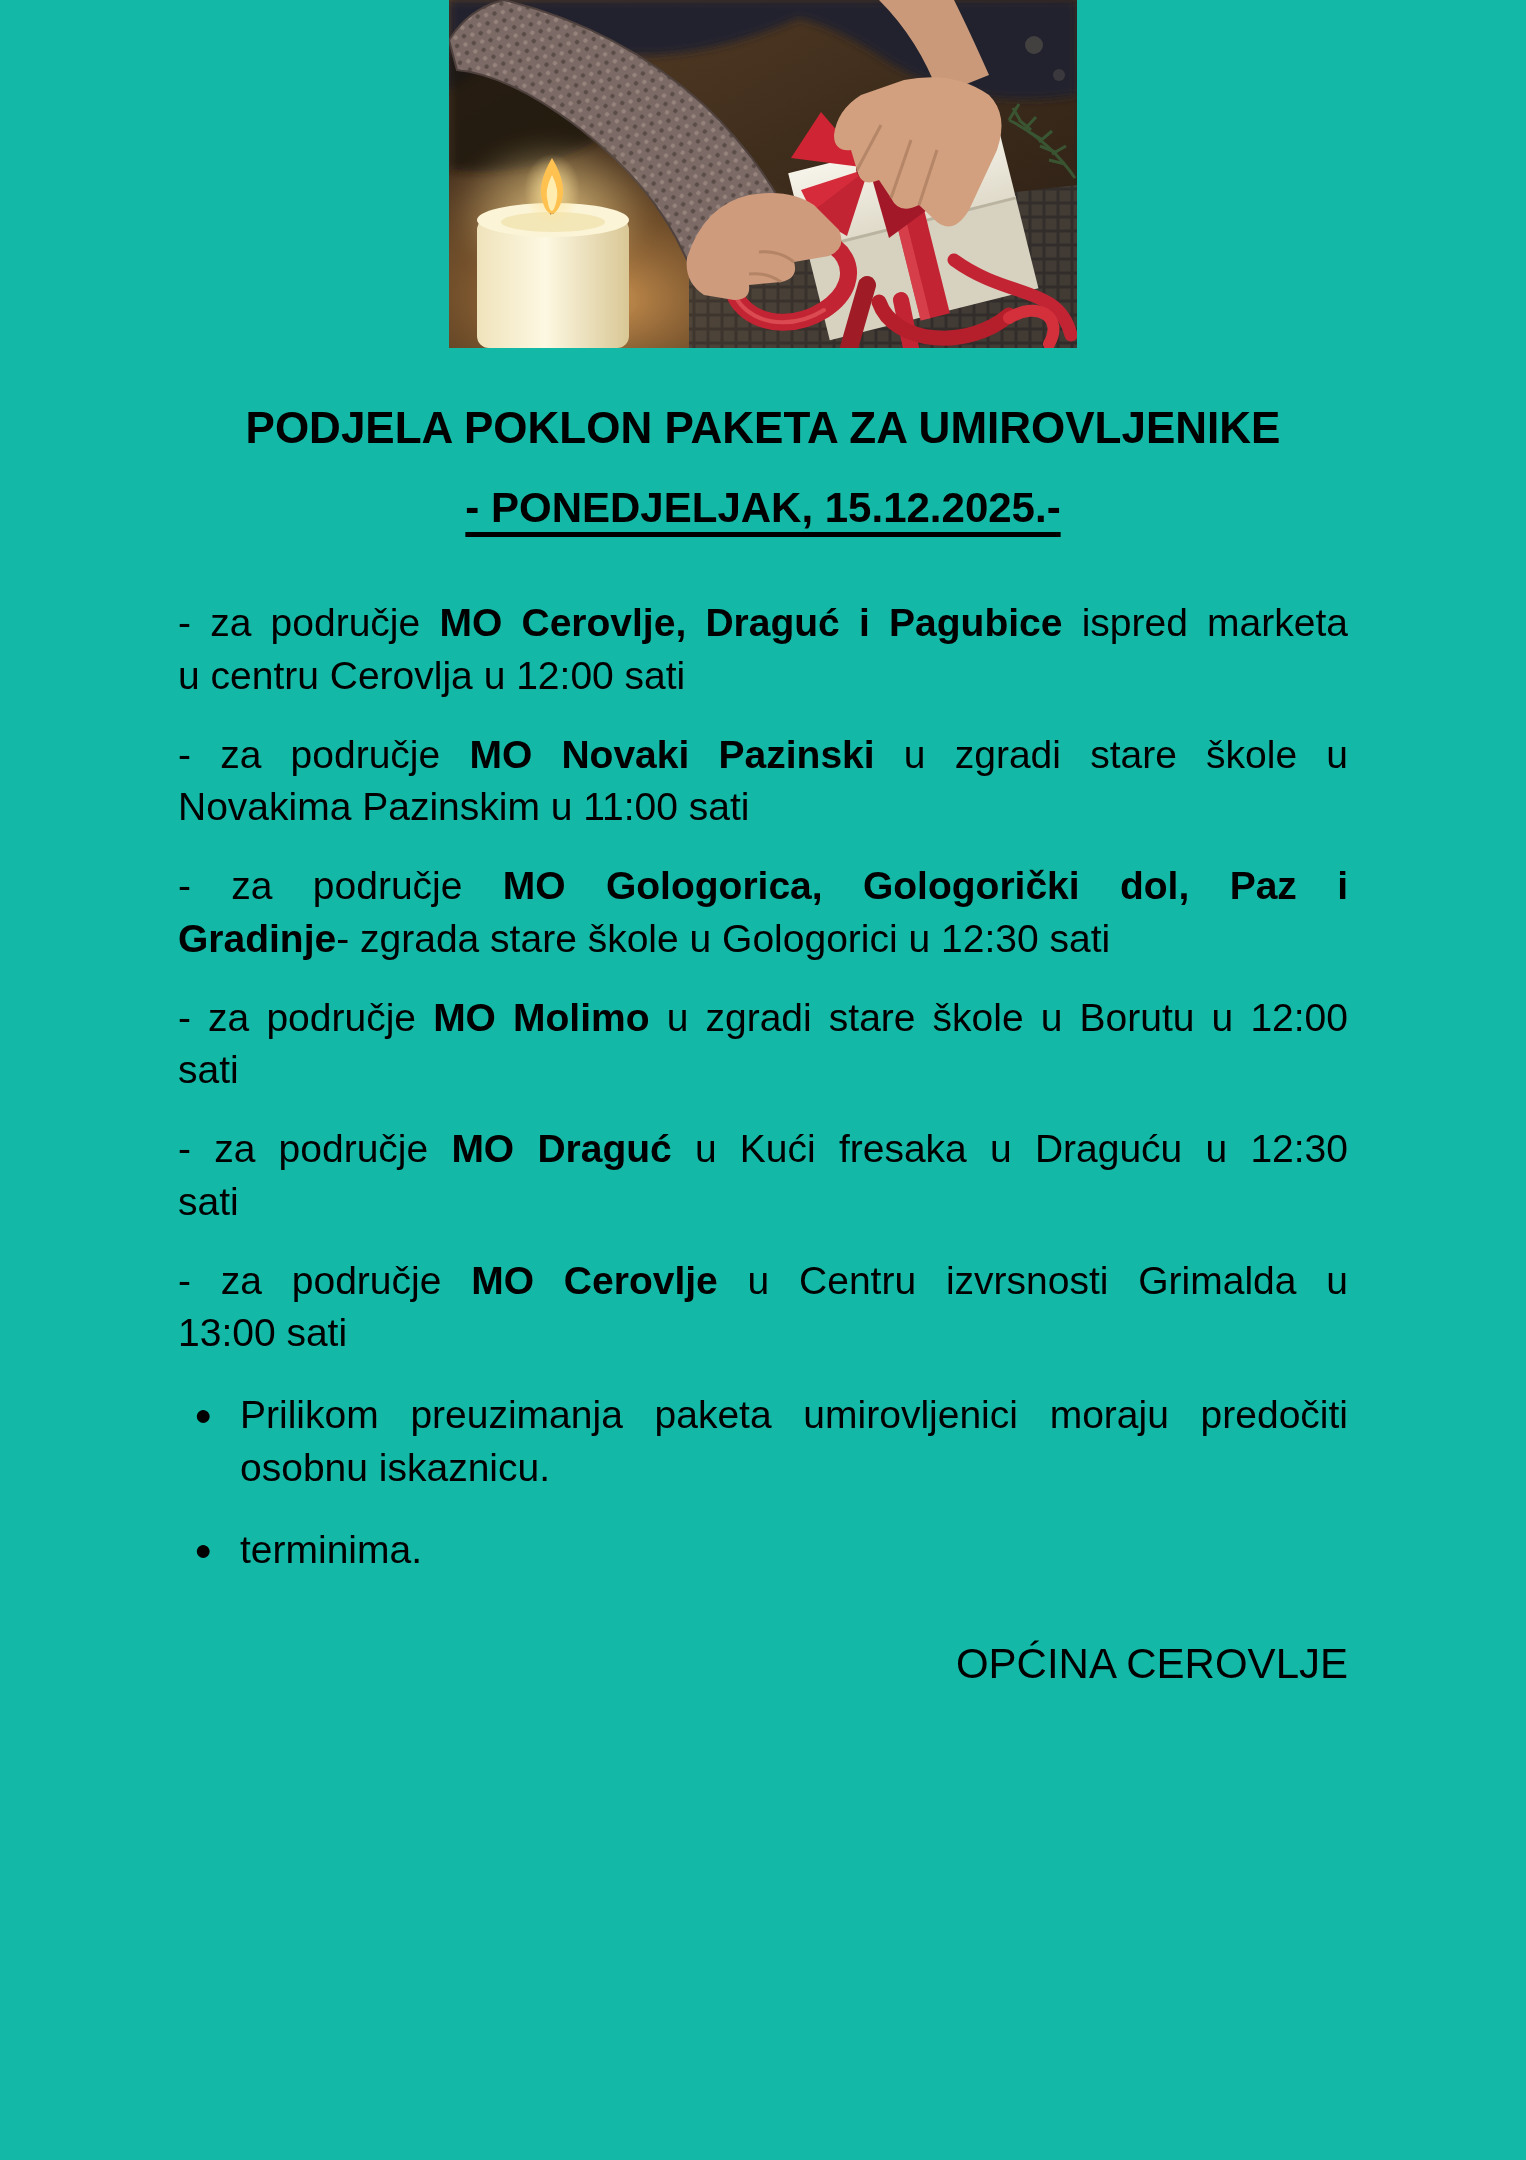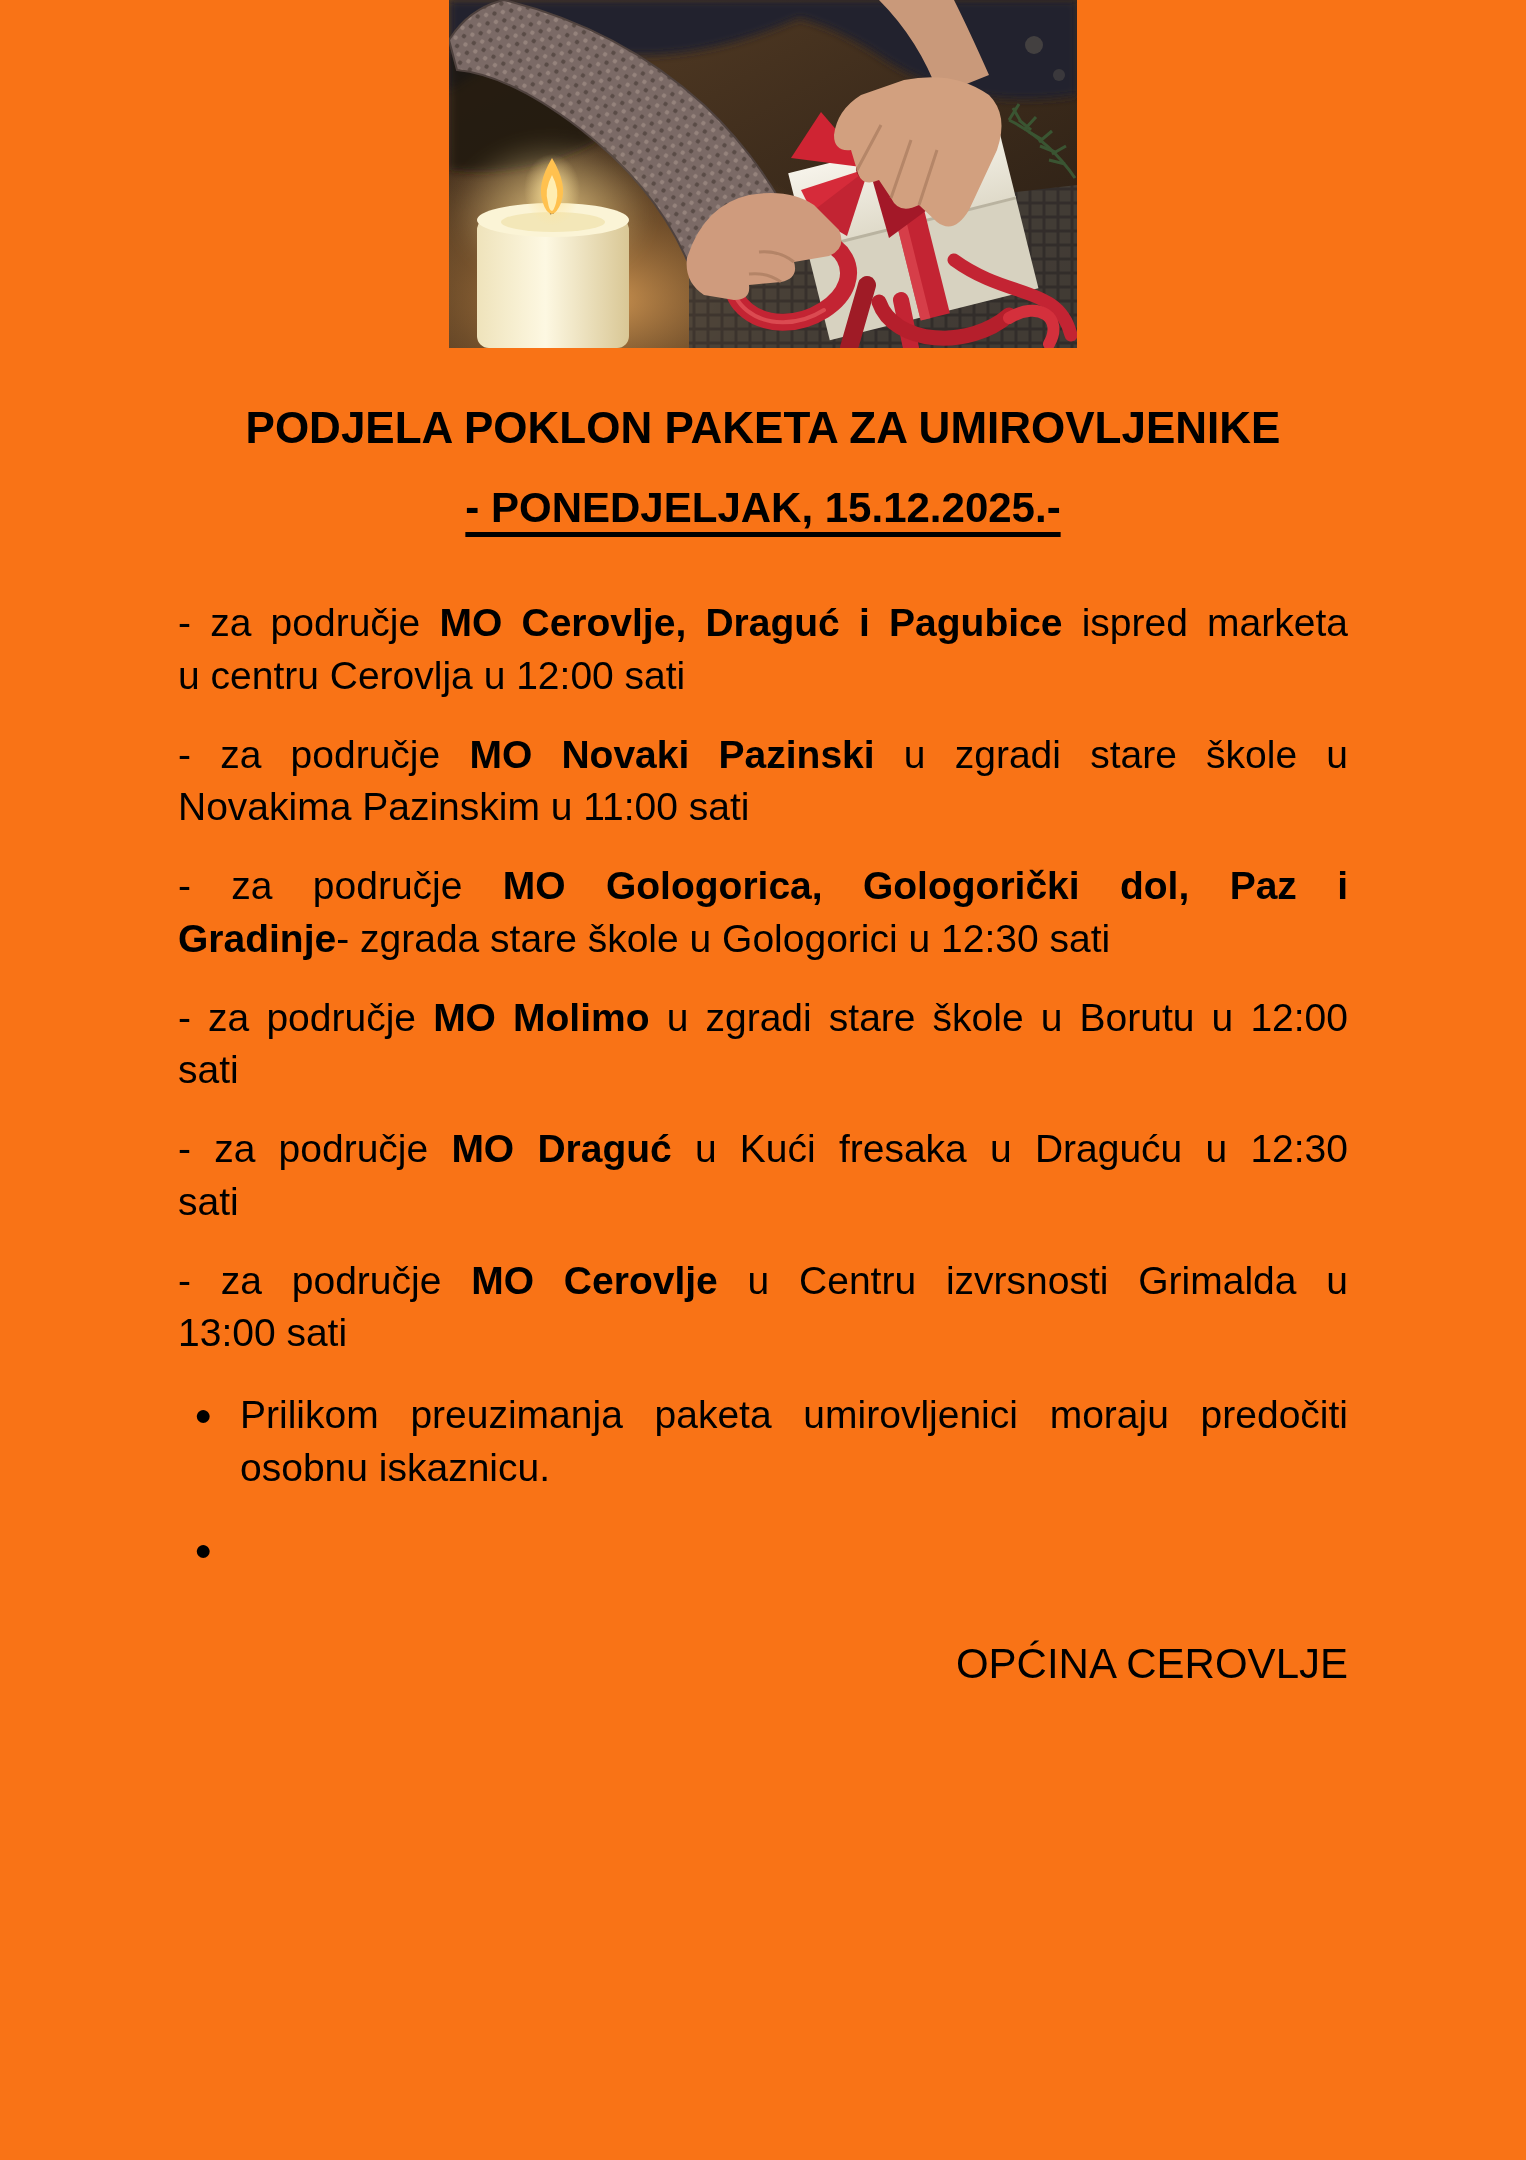--- a/index.html
+++ b/index.html
@@ -1,21 +1,21 @@
 <!DOCTYPE html>
 <html lang="hr"><head>
 <meta charset="utf-8">
 <style>
   html,body{margin:0;padding:0;background:#ffffff;}
   .page{
     position:relative;
     width:1526px;
     height:2160px;
     margin:0 auto;
-    background:#f97316;
+    background:#14b8a6;
     color:#000000;
     font-family:"Liberation Sans", sans-serif;
     box-sizing:border-box;
     padding:0 178px;
     overflow:hidden;
   }
   .photo-wrap{width:628px;height:348px;margin:0 auto;overflow:hidden;}
   .photo-wrap svg{display:block;width:628px;height:348px;}
   .title{
     margin:54px 0 0 0;
@@ -224,19 +224,20 @@
     <div class="note">
       <span class="note-bullet">●</span>
       <span class="note-text">
         <span class="jline">Prilikom preuzimanja paketa umirovljenici moraju predočiti</span>
         <span class="jline last">osobnu iskaznicu.</span>
       </span>
     </div>
     <div class="note">
       <span class="note-bullet">●</span>
       <span class="note-text">
+        <span class="jline last">terminima.</span>
       </span>
     </div>
   </div>
 
   <p class="footer">OPĆINA CEROVLJE</p>
 
 </div>
 
 </body></html>

